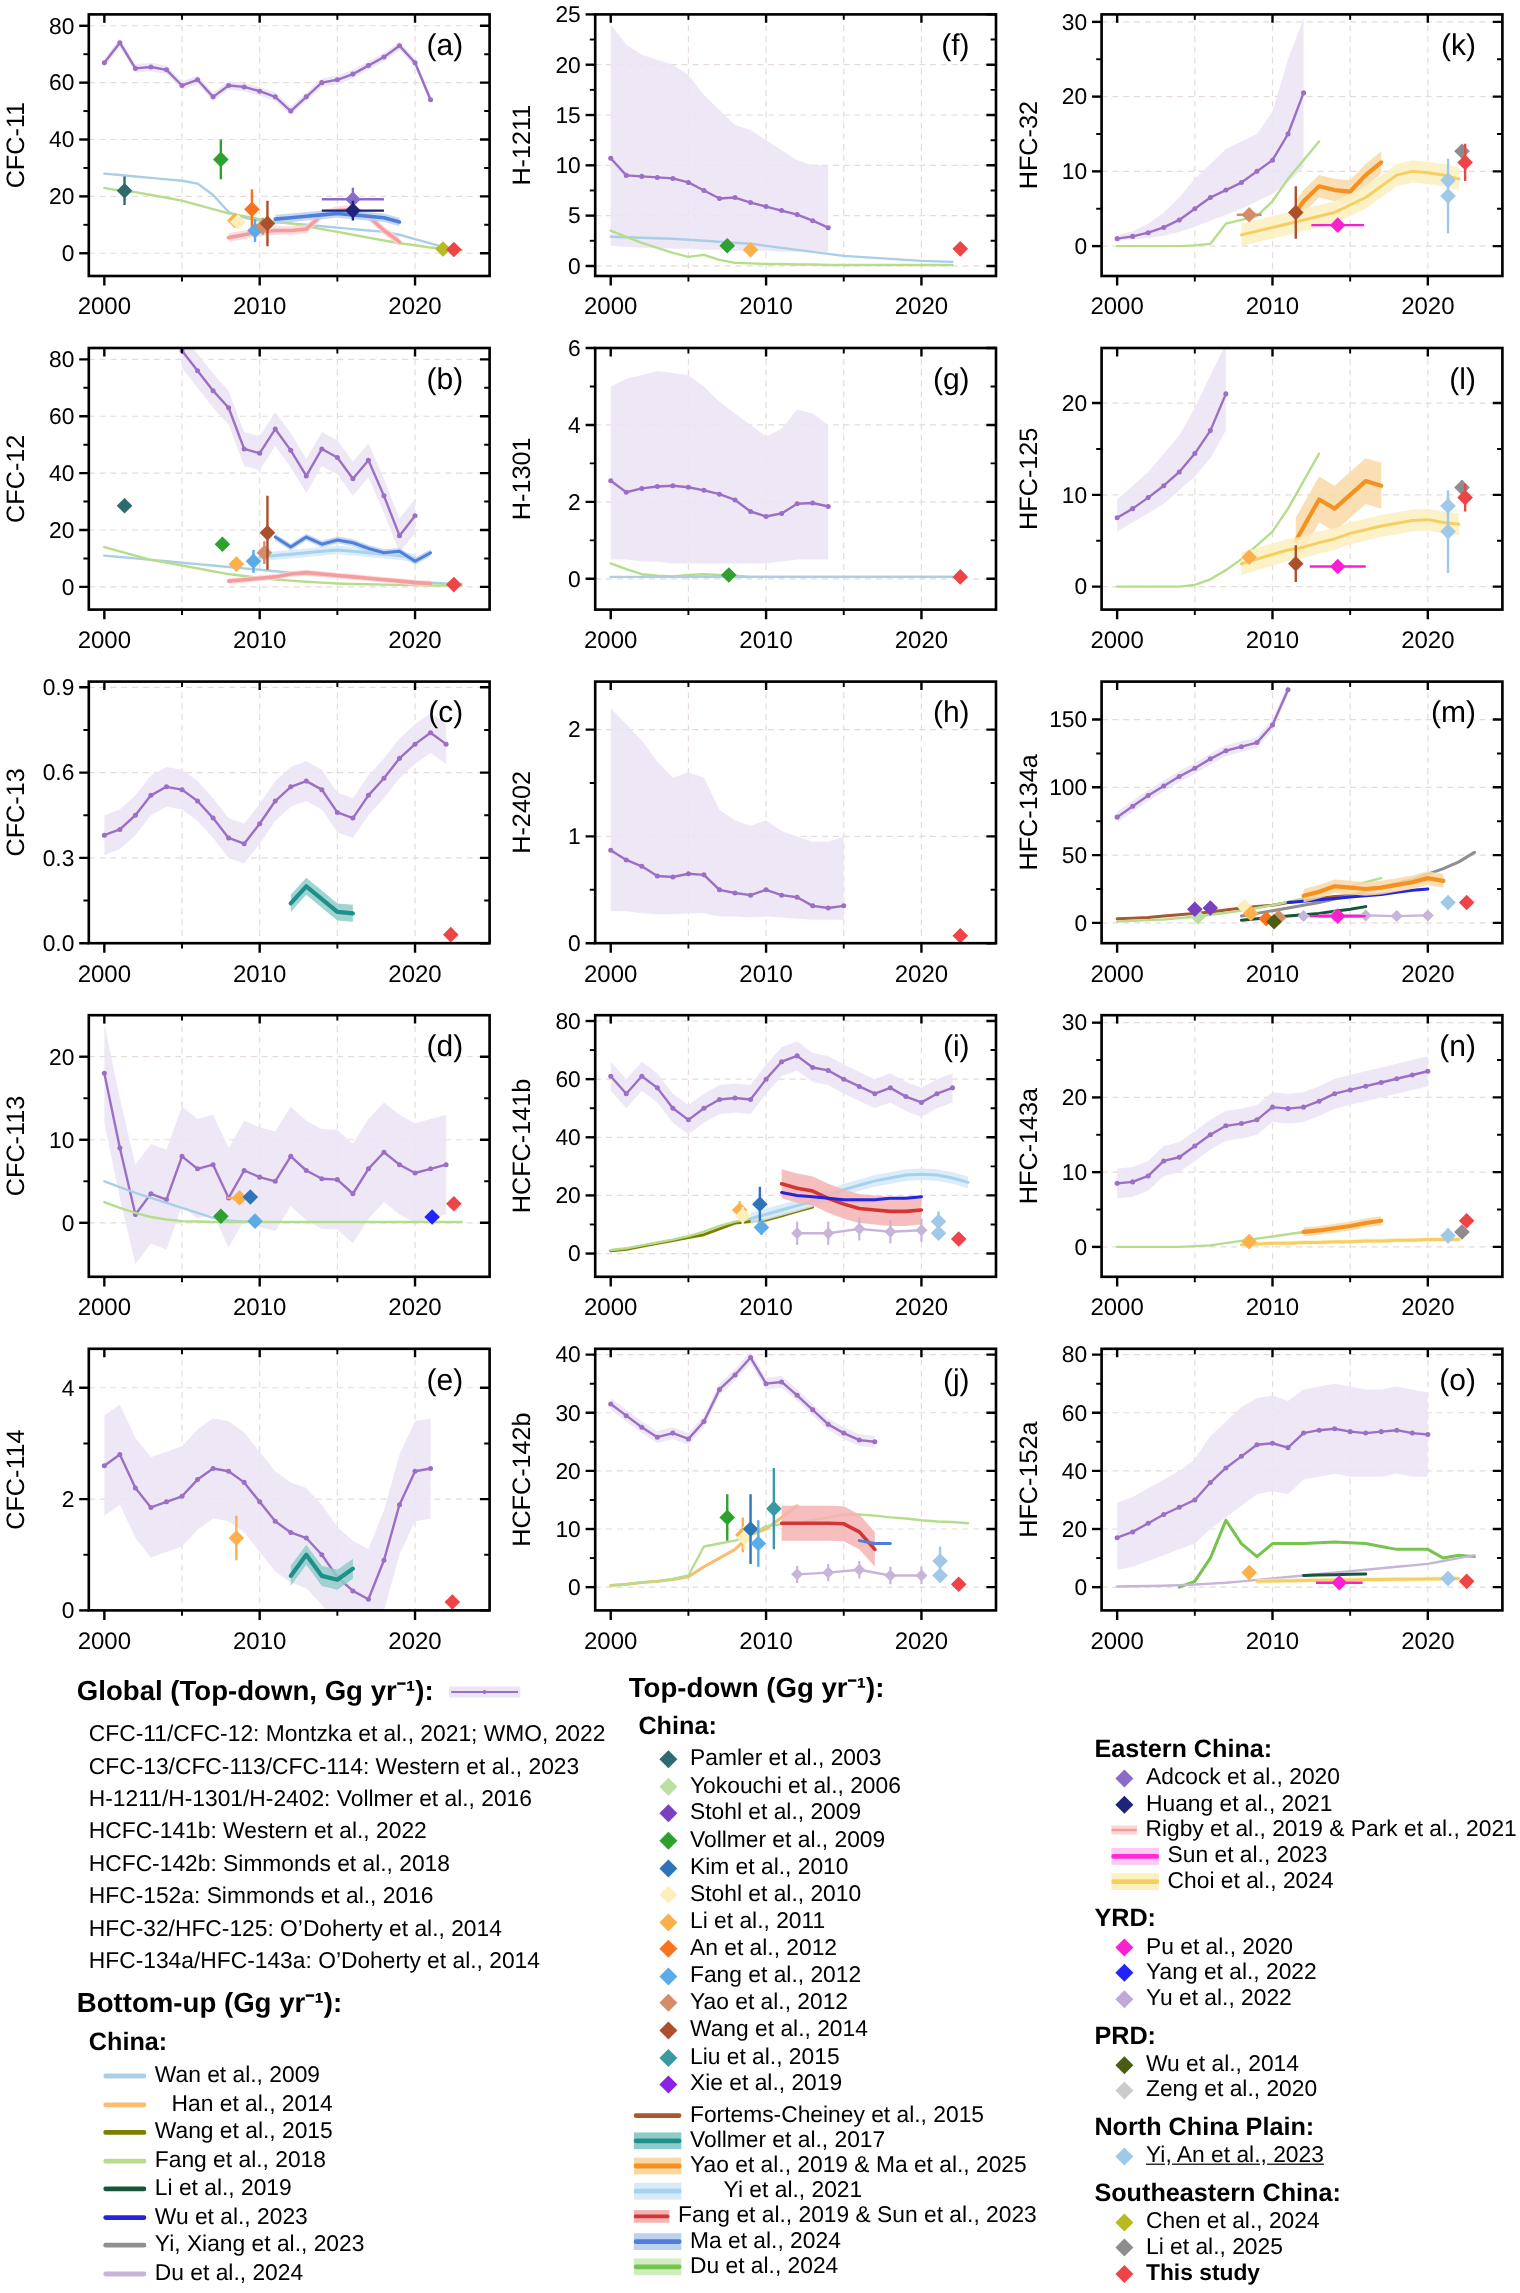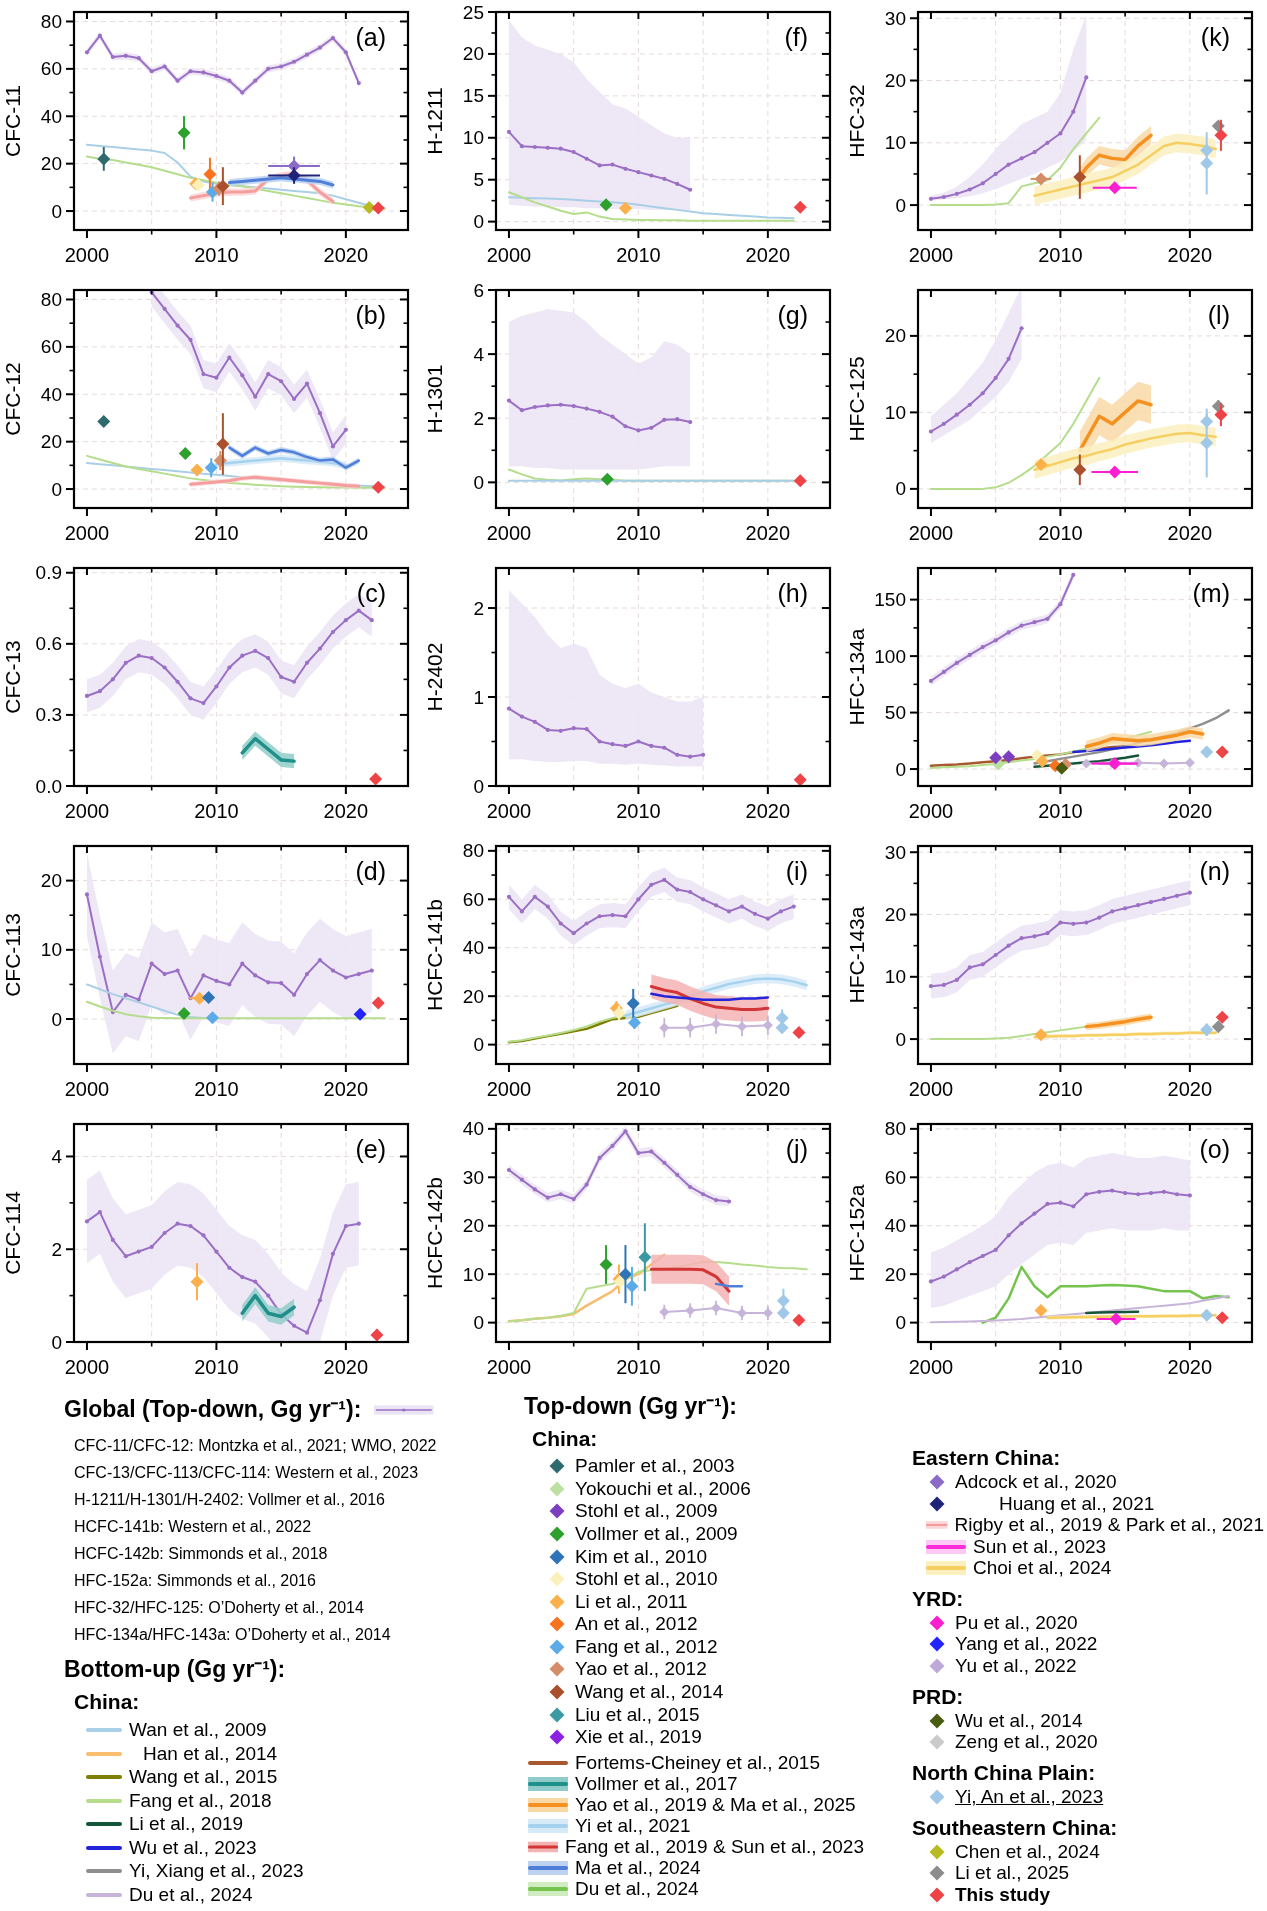--- a/index.html
+++ b/index.html
@@ -6,21 +6,21 @@
   body{width:1267px;font-family:"Liberation Sans",sans-serif;color:#000;}
   #figure{position:relative;width:1267px;height:1911px;background:#fff;overflow:hidden;}
   #plots{display:flex;flex-direction:row;width:1267px;height:1390px;}
   .pcol{display:flex;flex-direction:column;width:422px;}
   .pcell{width:422px;height:278px;}
   .pcell svg{display:block;}
   #legend{position:absolute;left:0;top:1390px;width:1267px;height:521px;}
   .lcol{position:absolute;}
   .lh1{font-size:23px;font-weight:bold;line-height:1.2;white-space:nowrap;}
   .lh2{font-size:21px;font-weight:bold;line-height:1.25;white-space:nowrap;}
-  .lref{font-size:16px;line-height:27px;white-space:nowrap;}
+  .lref{font-size:19px;line-height:27px;white-space:nowrap;}
   .litem{display:flex;align-items:center;font-size:19px;white-space:nowrap;}
   .litem .lab{margin-left:7px;}
   .hdr-row{display:flex;align-items:center;gap:13px;}
   .bold{font-weight:bold;}
 </style>
 </head>
 <body>
 
 <div id="figure">
   <div id="plots">
@@ -1810,21 +1810,21 @@
             </svg>
             <span class="lab">Vollmer et al., 2017</span>
           </div>
           <div class="litem" style="height: 21px;">
             <svg width="40" height="18" viewBox="0 0 40 18">
               <rect x="0" y="2" width="40" height="14" fill="#f8d9a6"></rect>
               <line x1="2" x2="38" y1="9" y2="9" stroke="#f59120" stroke-width="4" stroke-linecap="round"></line>
             </svg>
             <span class="lab">Yao et al., 2019 &amp; Ma et al., 2025</span>
           </div>
-          <div class="litem" style="height: 21px;">
+          <div class="litem" style="height: 21px; gap: 28px;">
             <svg width="40" height="18" viewBox="0 0 40 18">
               <rect x="0" y="2" width="40" height="14" fill="#d6eaf8"></rect>
               <line x1="2" x2="38" y1="9" y2="9" stroke="#a5d2ef" stroke-width="4" stroke-linecap="round"></line>
             </svg>
             <span class="lab">Yi et al., 2021</span>
           </div>
           <div class="litem" style="height: 21px;">
             <svg width="40" height="18" viewBox="0 0 40 18">
               <rect x="0" y="2" width="40" height="14" fill="#f4b3b3"></rect>
               <line x1="2" x2="38" y1="9" y2="9" stroke="#d23535" stroke-width="4" stroke-linecap="round"></line>
@@ -1849,21 +1849,21 @@
     </div>
     <div class="lcol" id="leg-col3" style="left:912px;top:48px;width:352px;">
         <div class="lh2" style="margin-top: 7px;">Eastern China:</div>
         <div style="padding-left: 14px;">
           <div class="litem" style="height: 21.5px;">
             <svg width="22" height="20" viewBox="0 0 22 20">
               <path d="M 11 2.5 L 18.5 10 L 11 17.5 L 3.5 10 Z" fill="#8a6cc8"></path>
             </svg>
             <span class="lab">Adcock et al., 2020</span>
           </div>
-          <div class="litem" style="height: 21.5px; gap: 44px;">
+          <div class="litem" style="height: 21.5px;">
             <svg width="22" height="20" viewBox="0 0 22 20">
               <path d="M 11 2.5 L 18.5 10 L 11 17.5 L 3.5 10 Z" fill="#1f2478"></path>
             </svg>
             <span class="lab">Huang et al., 2021</span>
           </div>
           <div class="litem" style="height: 21.5px;">
             <svg width="40" height="18" viewBox="0 0 40 18">
               <rect x="0" y="2" width="40" height="14" fill="#fbd6d6"></rect>
               <line x1="2" x2="38" y1="9" y2="9" stroke="#f59d9d" stroke-width="4" stroke-linecap="round"></line>
             </svg>

